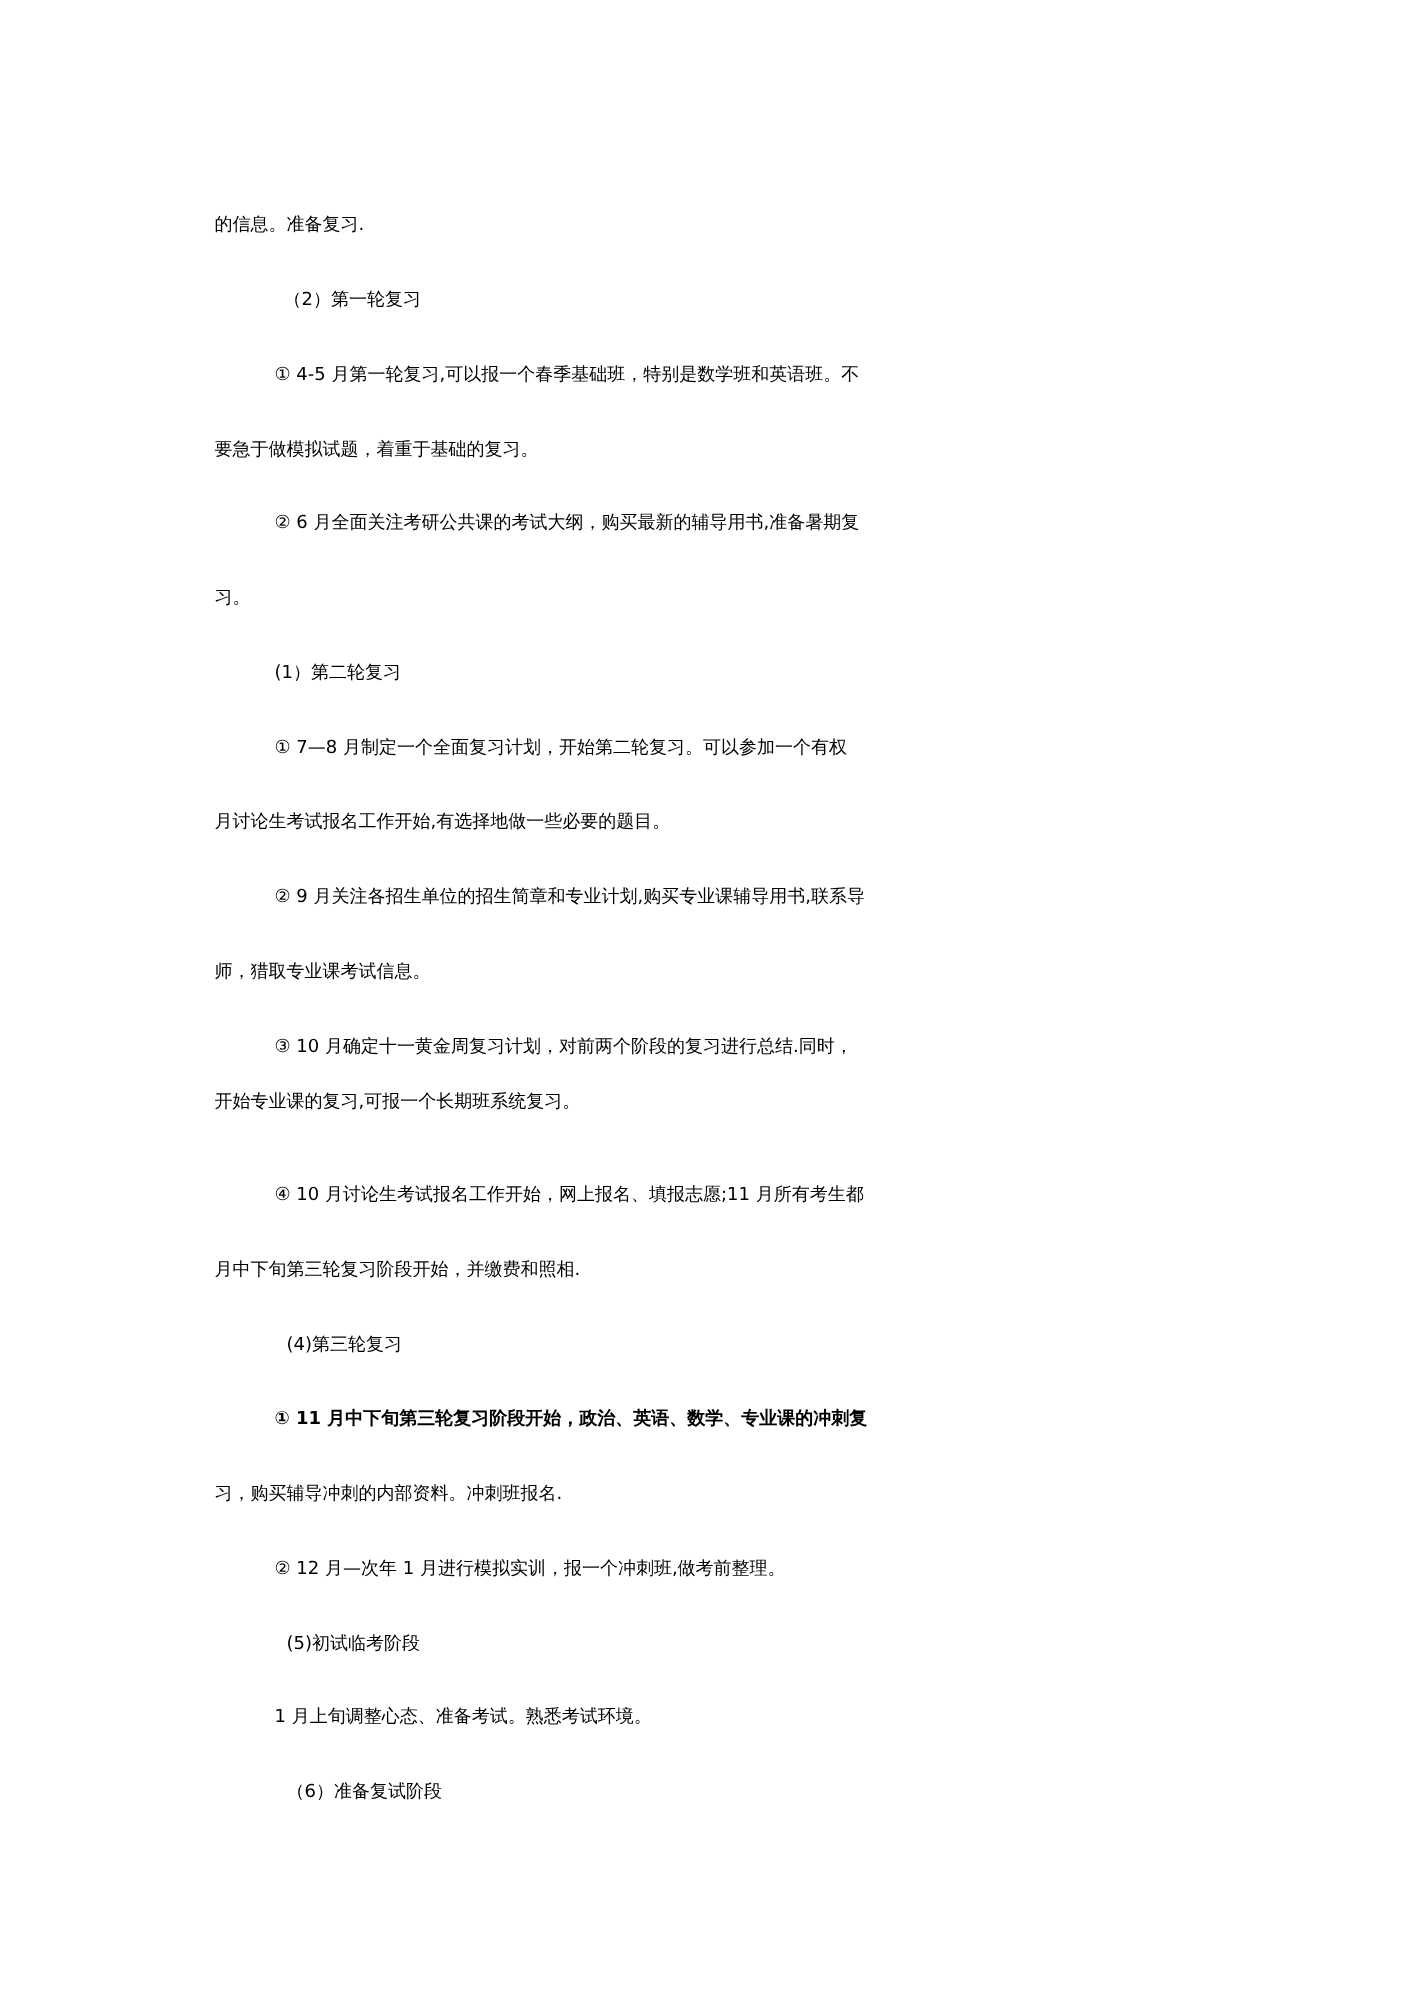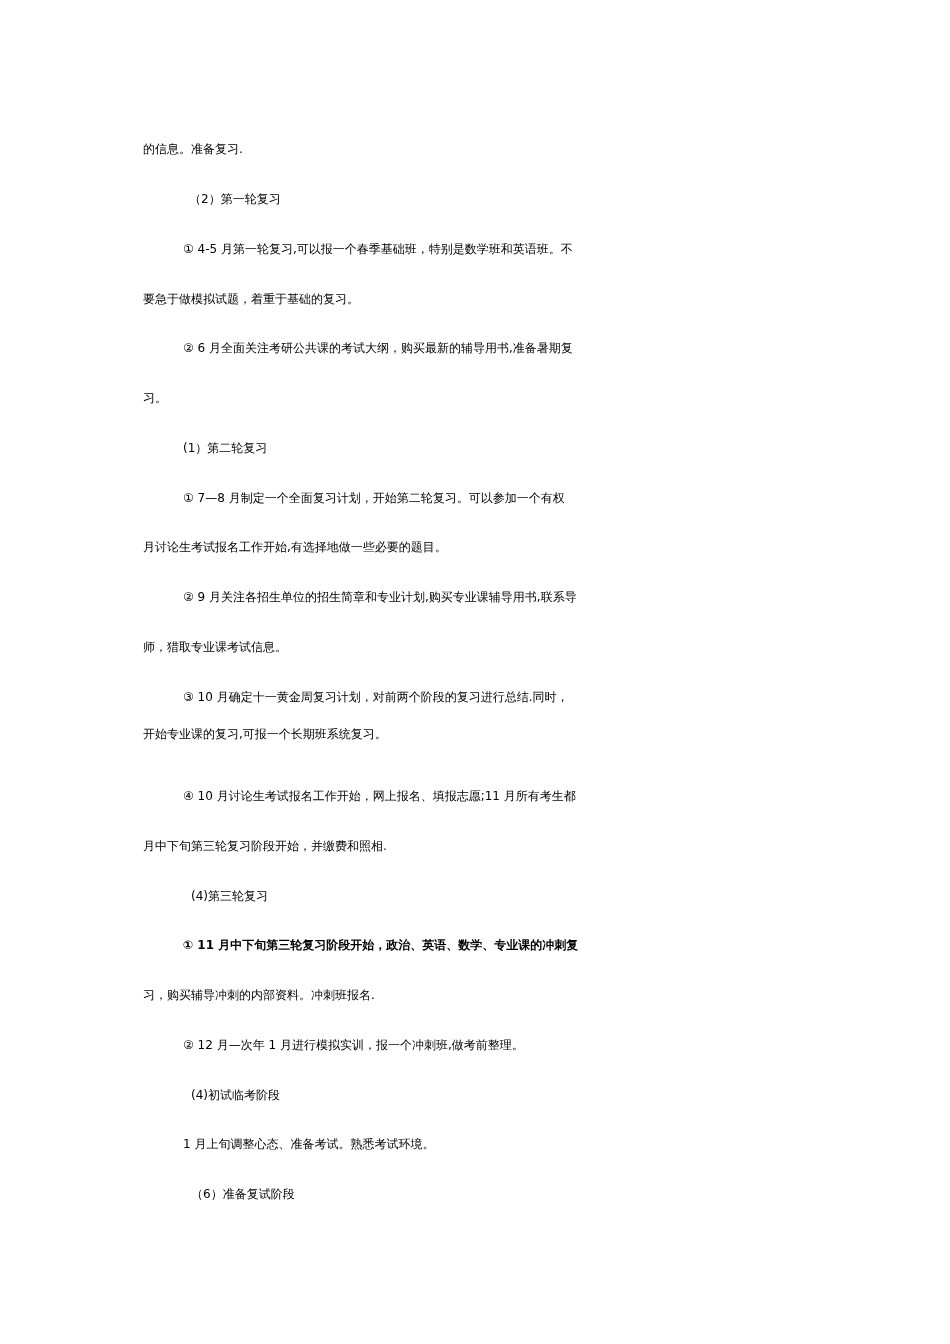--- a/index.html
+++ b/index.html
@@ -27,16 +27,16 @@
   <div class="line ind" style="top: 448px;">② 9 月关注各招生单位的招生简章和专业计划,购买专业课辅导用书,联系导</div>
   <div class="line" style="top: 498px;">师，猎取专业课考试信息。</div>
   <div class="line ind" style="top: 548px;">③ 10 月确定十一黄金周复习计划，对前两个阶段的复习进行总结.同时，</div>
   <div class="line" style="top: 585px;">开始专业课的复习,可报一个长期班系统复习。</div>
   <div class="line ind" style="top: 647px;">④ 10 月讨论生考试报名工作开始，网上报名、填报志愿;11 月所有考生都</div>
   <div class="line" style="top: 697px;">月中下旬第三轮复习阶段开始，并缴费和照相.</div>
   <div class="line h2" style="top: 747px;">(4)第三轮复习</div>
   <div class="line ind" style="top: 796px; font-weight: bold;">① 11 月中下旬第三轮复习阶段开始，政治、英语、数学、专业课的冲刺复</div>
   <div class="line" style="top: 846px;">习，购买辅导冲刺的内部资料。冲刺班报名.</div>
   <div class="line ind" style="top: 896px; text-align: center;">② 12 月—次年 1 月进行模拟实训，报一个冲刺班,做考前整理。</div>
-  <div class="line h2" style="top: 946px;">(4)初试临考阶段</div>
+  <div class="line h2" style="top: 946px;">(5)初试临考阶段</div>
   <div class="line ind" style="top: 995px;">1 月上旬调整心态、准备考试。熟悉考试环境。</div>
   <div class="line h2" style="top: 1045px;">（6）准备复试阶段</div>
 </div>
 
 </body></html>

